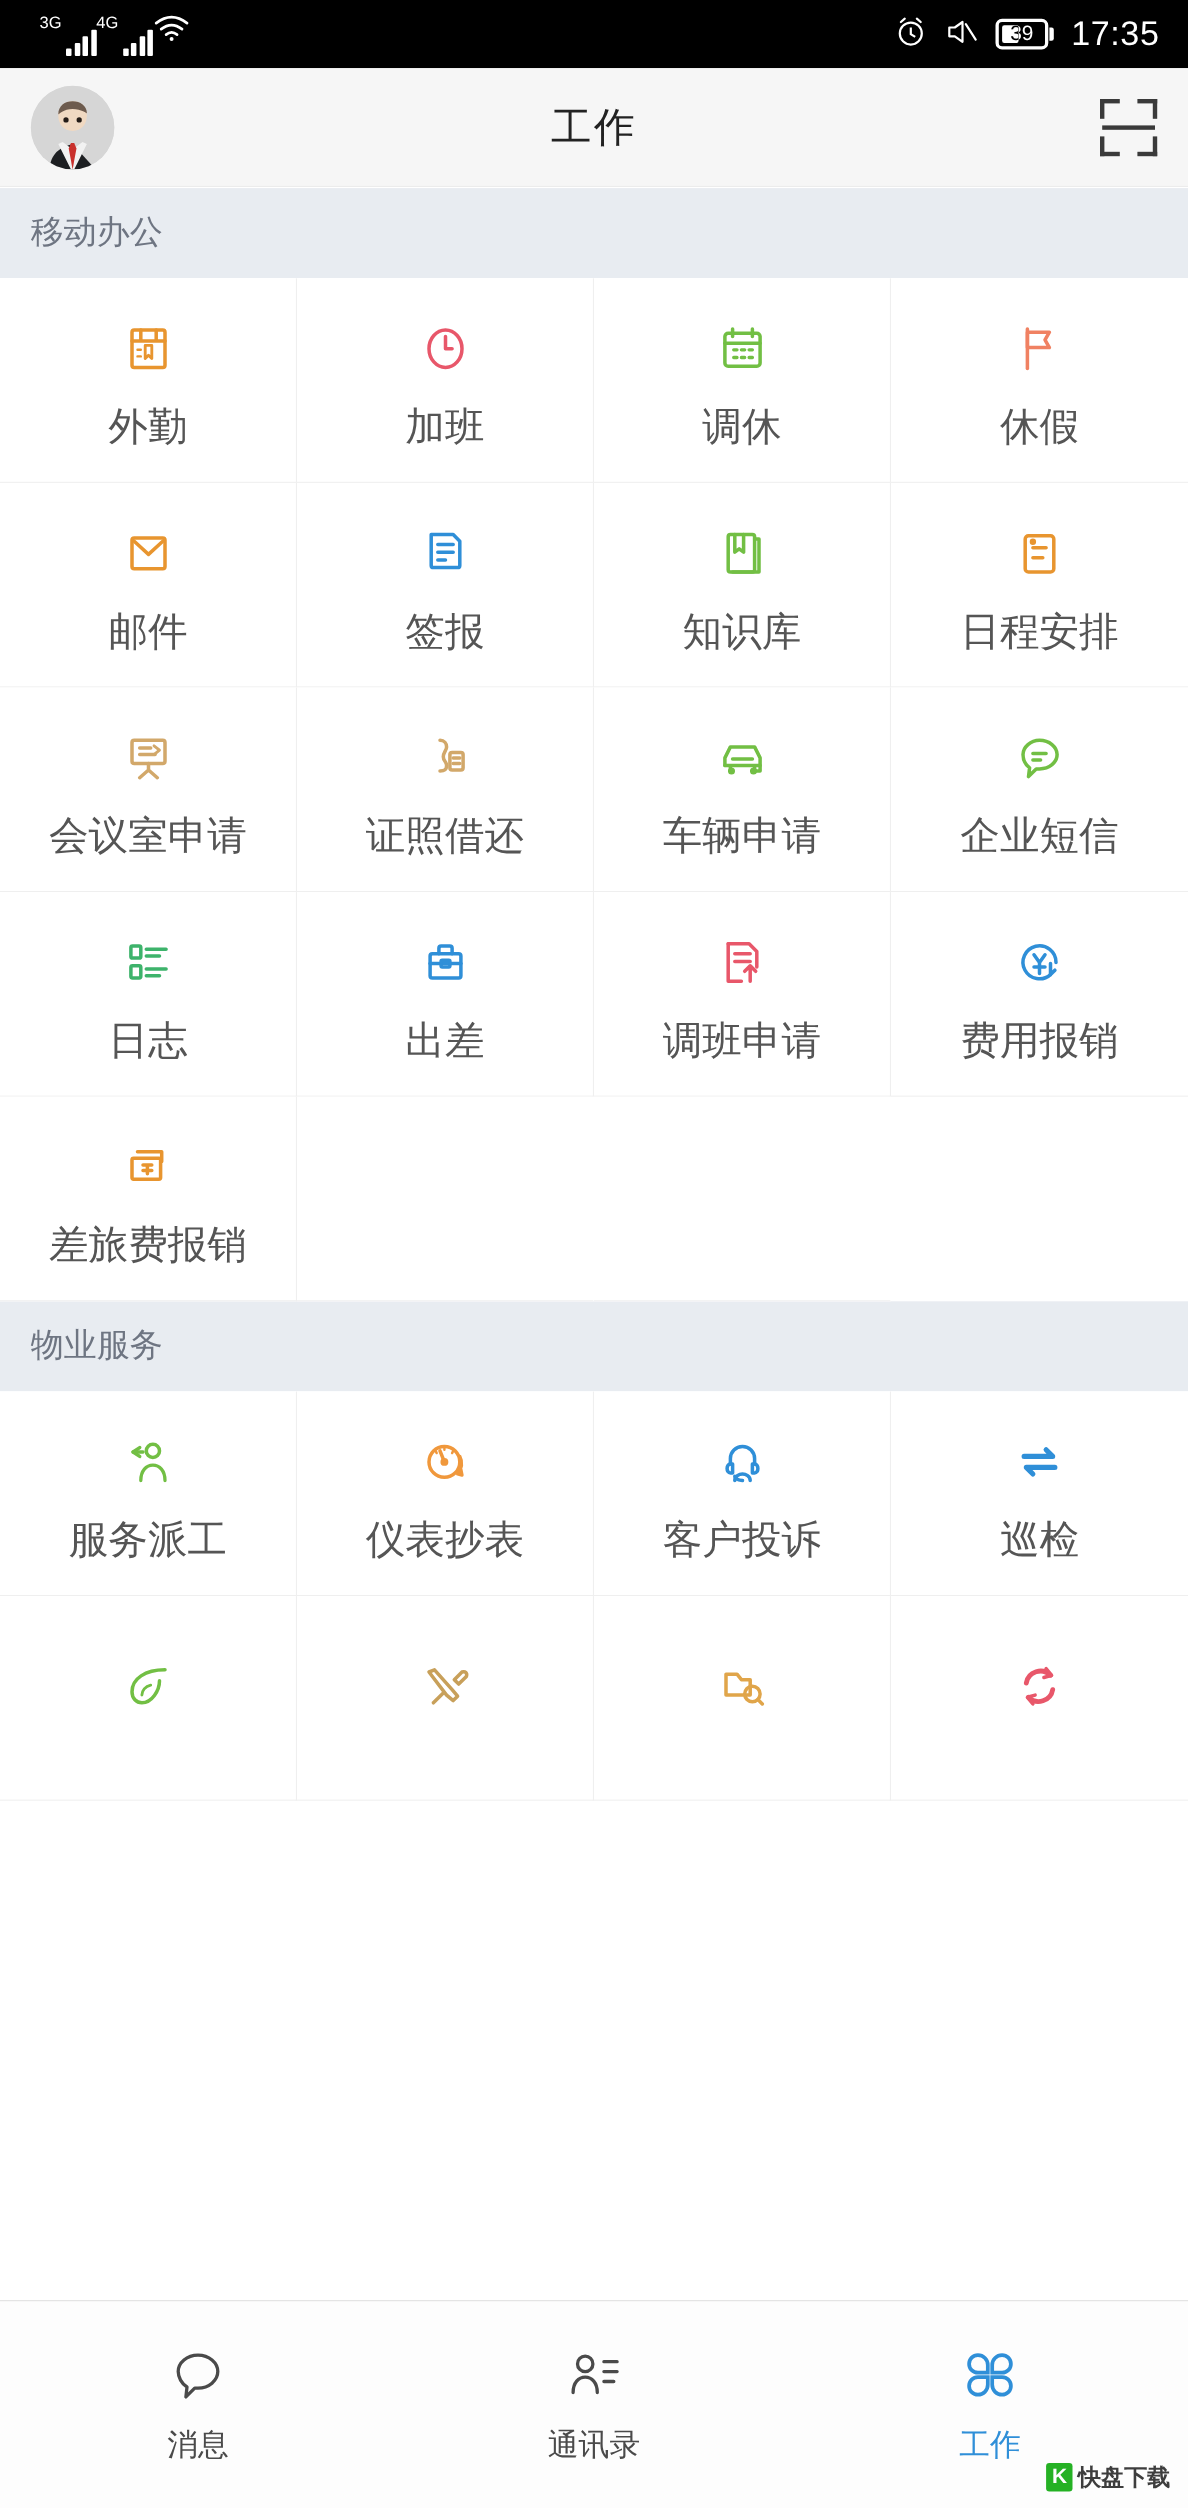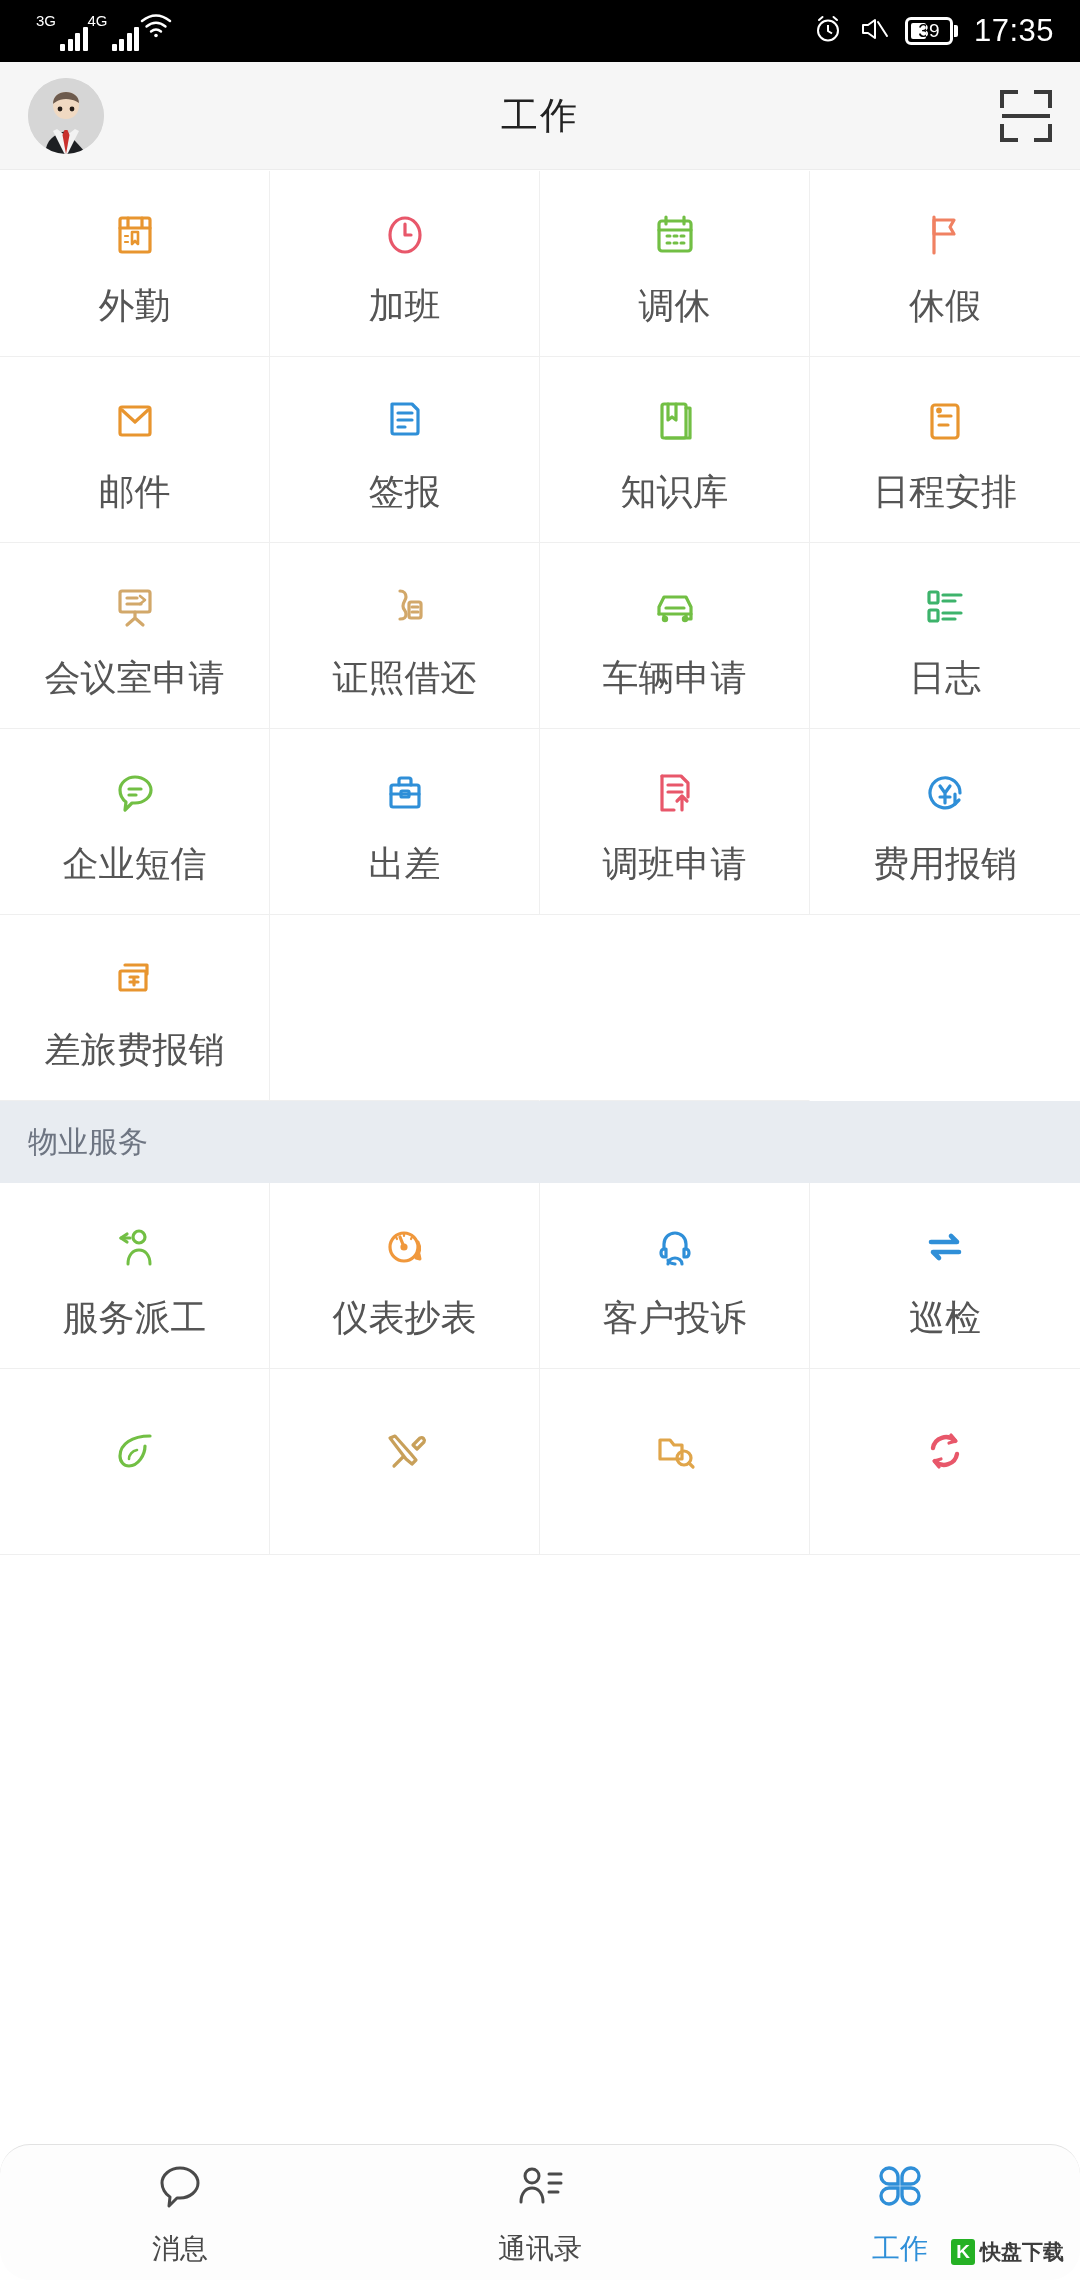--- a/index.html
+++ b/index.html
@@ -69,24 +69,23 @@
     background:#fff;
   }
   .cell:nth-child(4n){ border-right:none; }
   .cell.empty{ border-right:1px solid transparent; }
   .cell .ic{ height:62px; display:flex; align-items:center; justify-content:center; }
   .cell .lb{ margin-top:22px; font-size:36px; color:#555; line-height:1;}
   .cell svg{ display:block; }
 
   
   .tabbar{
-    position:absolute; bottom:0; left:0; right:0; height:136px;
+    position:absolute; bottom:0; left:0; right:0; height:189px;
     background:#fdfdfd; border-top:1px solid #e2e2e2;
     display:flex;
-    border-radius:30px;
   }
   .tab{ flex:1; display:flex; flex-direction:column; align-items:center; justify-content:center; gap:12px;}
   .tab .tl{ font-size:28px; color:#4a4a4a;}
   .tab.active .tl{ color:#2f8fd8;}
   .wm{
     position:absolute; right:16px; bottom:14px;
     display:flex; align-items:center; gap:5px; opacity:.95;
   }
   .wm .k{ background:#1aad19; color:#fff; font-size:19px; padding:2px 5px; border-radius:3px; font-weight:bold;}
   .wm .t{ font-size:21px; color:#333; font-weight:bold;}
@@ -167,20 +166,21 @@
     <span class="tl"></span>
       <span class="tr"></span>
       <span class="bl"></span>
       <span class="br"></span>
       <span class="mid"></span>
   </div>
 </div>
 
 <div class="content">
 
+  <div class="section-title">移动办公</div>
   <div class="grid" id="grid0">
       <div class="cell">
         <div class="ic">
           <svg width="58" height="58" viewBox="0 0 58 58" fill="none" stroke="#e8952f" stroke-width="3.2" stroke-linecap="round" stroke-linejoin="round">
             <rect x="14" y="12" width="30" height="34" rx="2"></rect>
             <path d="M14 22h30M22 12v10M36 12v10"></path>
             <path d="M26 26h6v12l-3-3-3 3z" stroke-width="2.6"></path>
             <path d="M19 30h3M19 36h3" stroke-width="2.2"></path>
           </svg>
         </div>
@@ -280,36 +280,36 @@
             <path d="M13 36h32v5h-5v-5M18 41v-5h-5"></path>
             <path d="M20 30h18"></path>
             <circle cx="19" cy="41" r="1.6" fill="#72bf44"></circle>
             <circle cx="39" cy="41" r="1.6" fill="#72bf44"></circle>
           </svg>
         </div>
         <div class="lb">车辆申请</div>
       </div>
       <div class="cell">
         <div class="ic">
+          <svg width="58" height="58" viewBox="0 0 58 58" fill="none" stroke="#72bf44" stroke-width="3.2" stroke-linecap="round" stroke-linejoin="round">
+            <path d="M29 13c9 0 16 6 16 13s-7 13-16 13h-3l-7 7 1-8c-4-3-6-7-6-12 0-7 7-13 15-13z"></path>
+            <path d="M23 25h12M23 31h7"></path>
+          </svg>
+        </div>
+        <div class="lb">企业短信</div>
+      </div>
+      <div class="cell">
+        <div class="ic">
           <svg width="58" height="58" viewBox="0 0 58 58" fill="none" stroke="#3db36b" stroke-width="3.2" stroke-linecap="round" stroke-linejoin="round">
             <rect x="13" y="14" width="9" height="11" rx="1.5"></rect>
             <rect x="13" y="32" width="9" height="11" rx="1.5"></rect>
             <path d="M27 17h18M27 23h12M27 35h18M27 41h12"></path>
           </svg>
         </div>
         <div class="lb">日志</div>
-      </div>
-      <div class="cell">
-        <div class="ic">
-          <svg width="58" height="58" viewBox="0 0 58 58" fill="none" stroke="#72bf44" stroke-width="3.2" stroke-linecap="round" stroke-linejoin="round">
-            <path d="M29 13c9 0 16 6 16 13s-7 13-16 13h-3l-7 7 1-8c-4-3-6-7-6-12 0-7 7-13 15-13z"></path>
-            <path d="M23 25h12M23 31h7"></path>
-          </svg>
-        </div>
-        <div class="lb">企业短信</div>
       </div>
       <div class="cell">
         <div class="ic">
           <svg width="58" height="58" viewBox="0 0 58 58" fill="none" stroke="#2f8fd8" stroke-width="3.2" stroke-linecap="round" stroke-linejoin="round">
             <rect x="15" y="21" width="28" height="22" rx="2"></rect>
             <path d="M23 21v-5a2 2 0 012-2h8a2 2 0 012 2v5"></path>
             <path d="M15 30h28"></path>
             <rect x="25" y="27" width="8" height="6" rx="1"></rect>
           </svg>
         </div>

